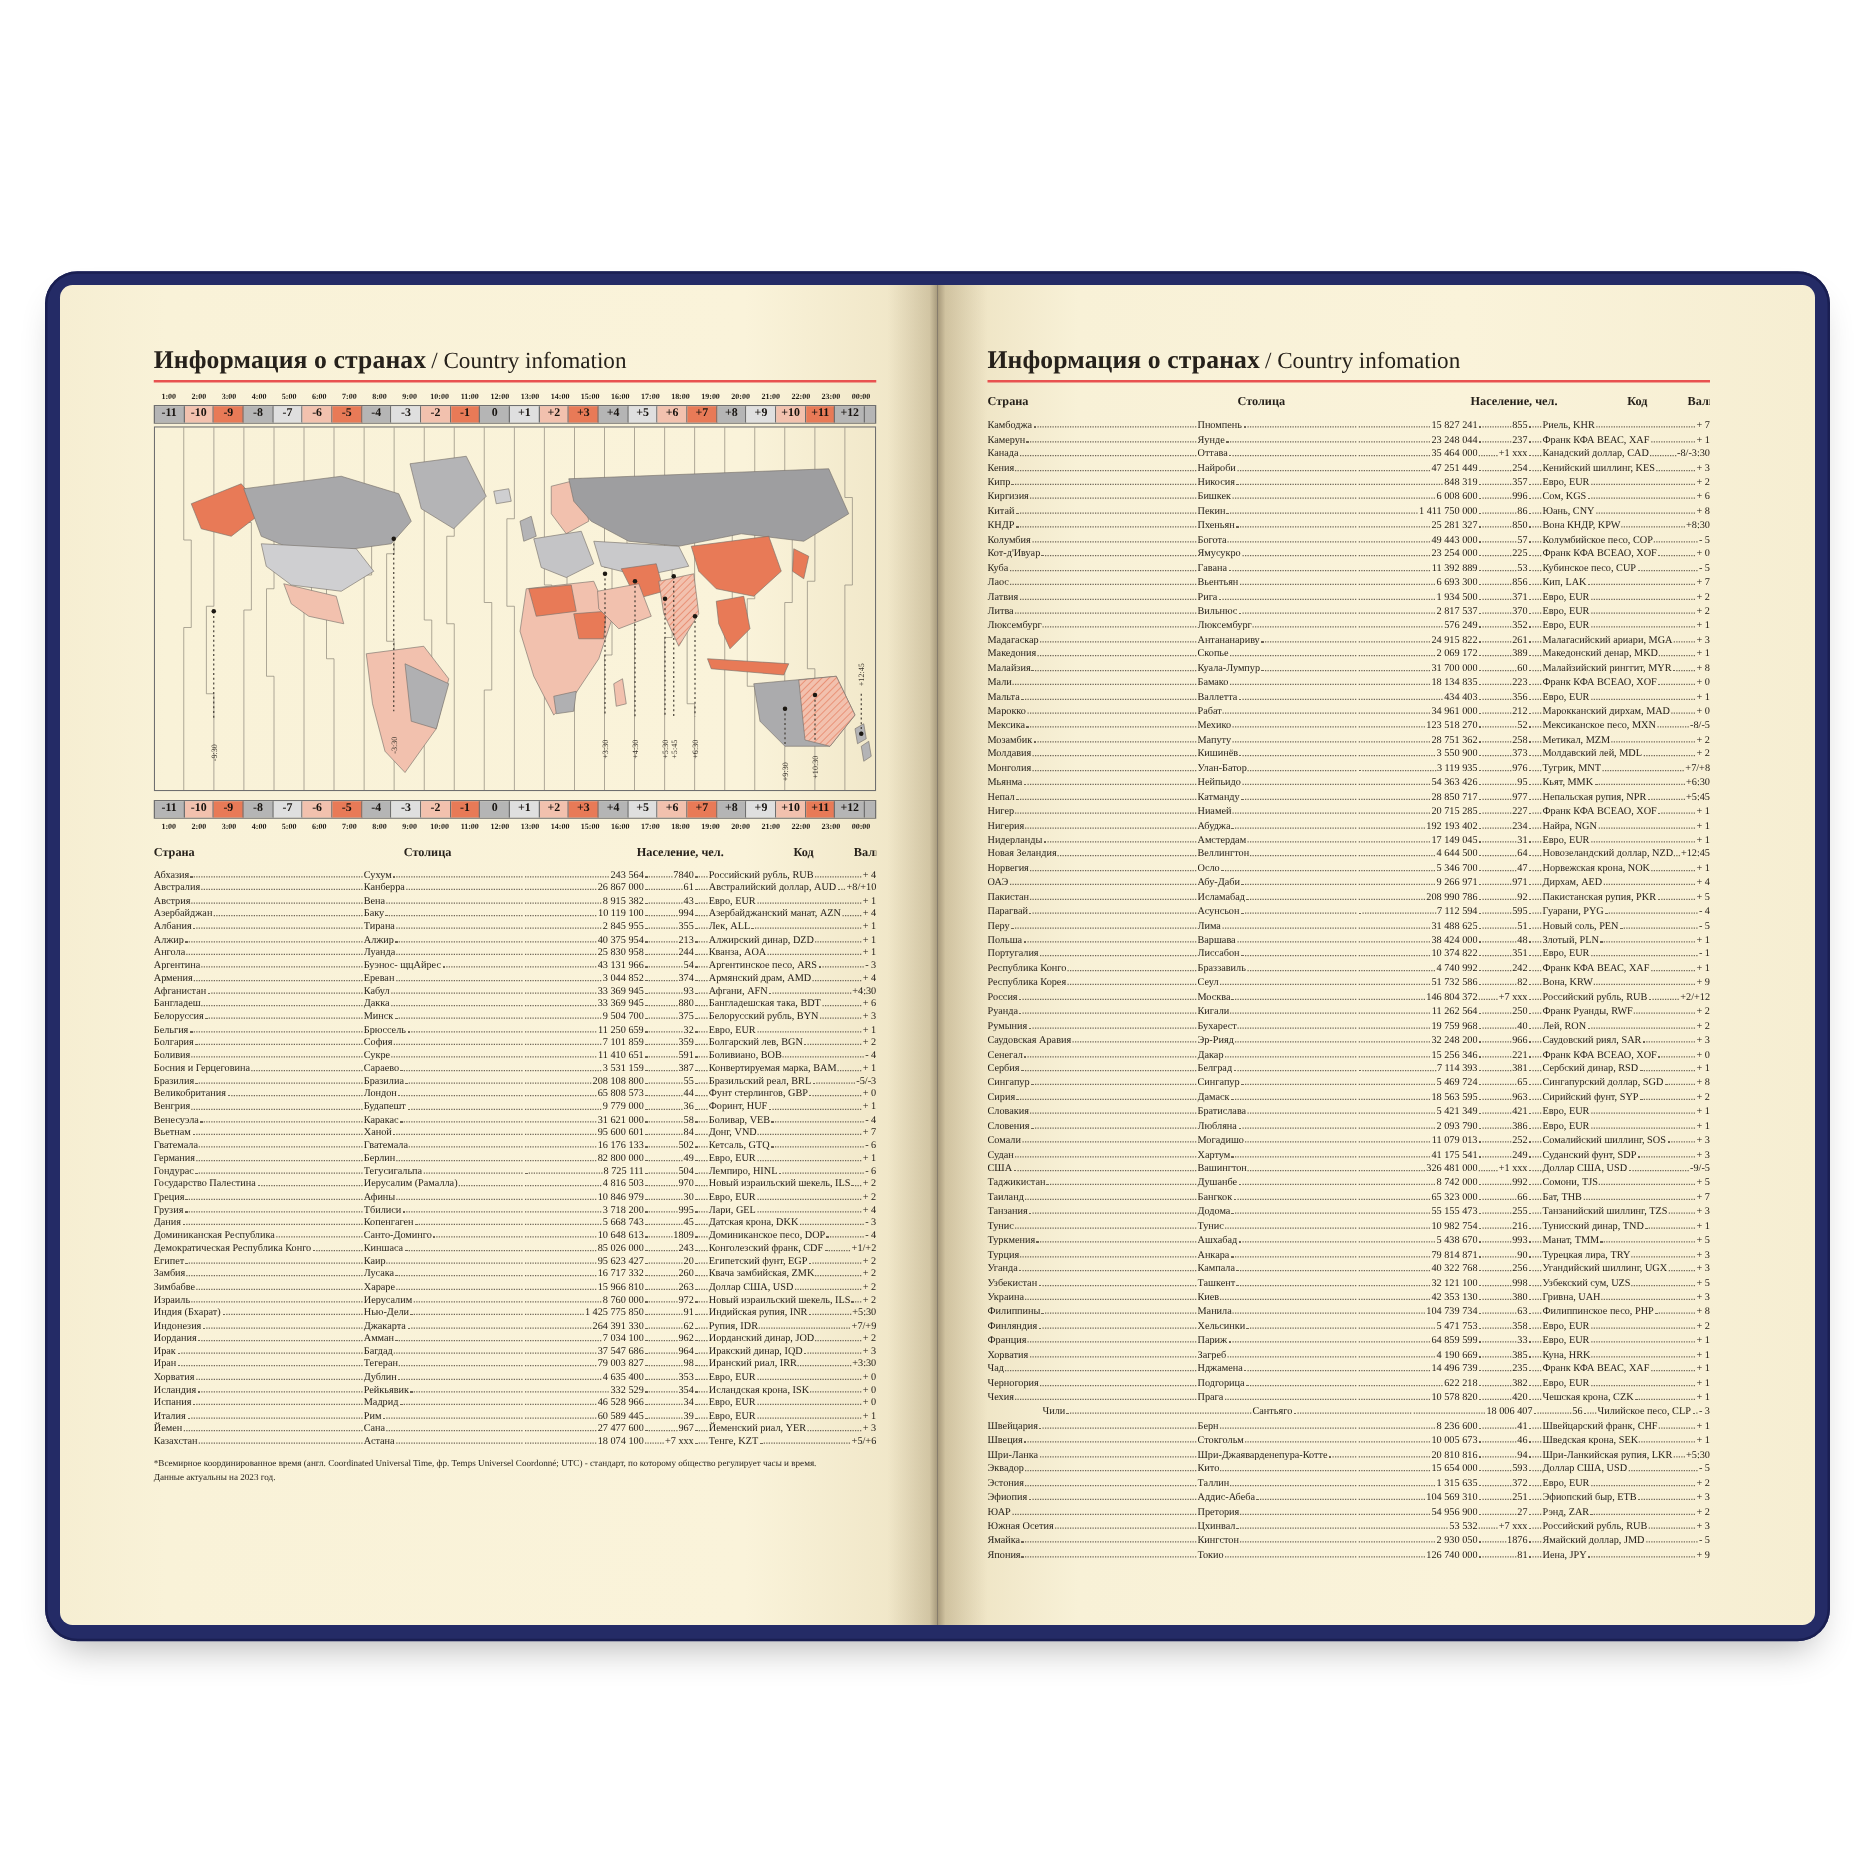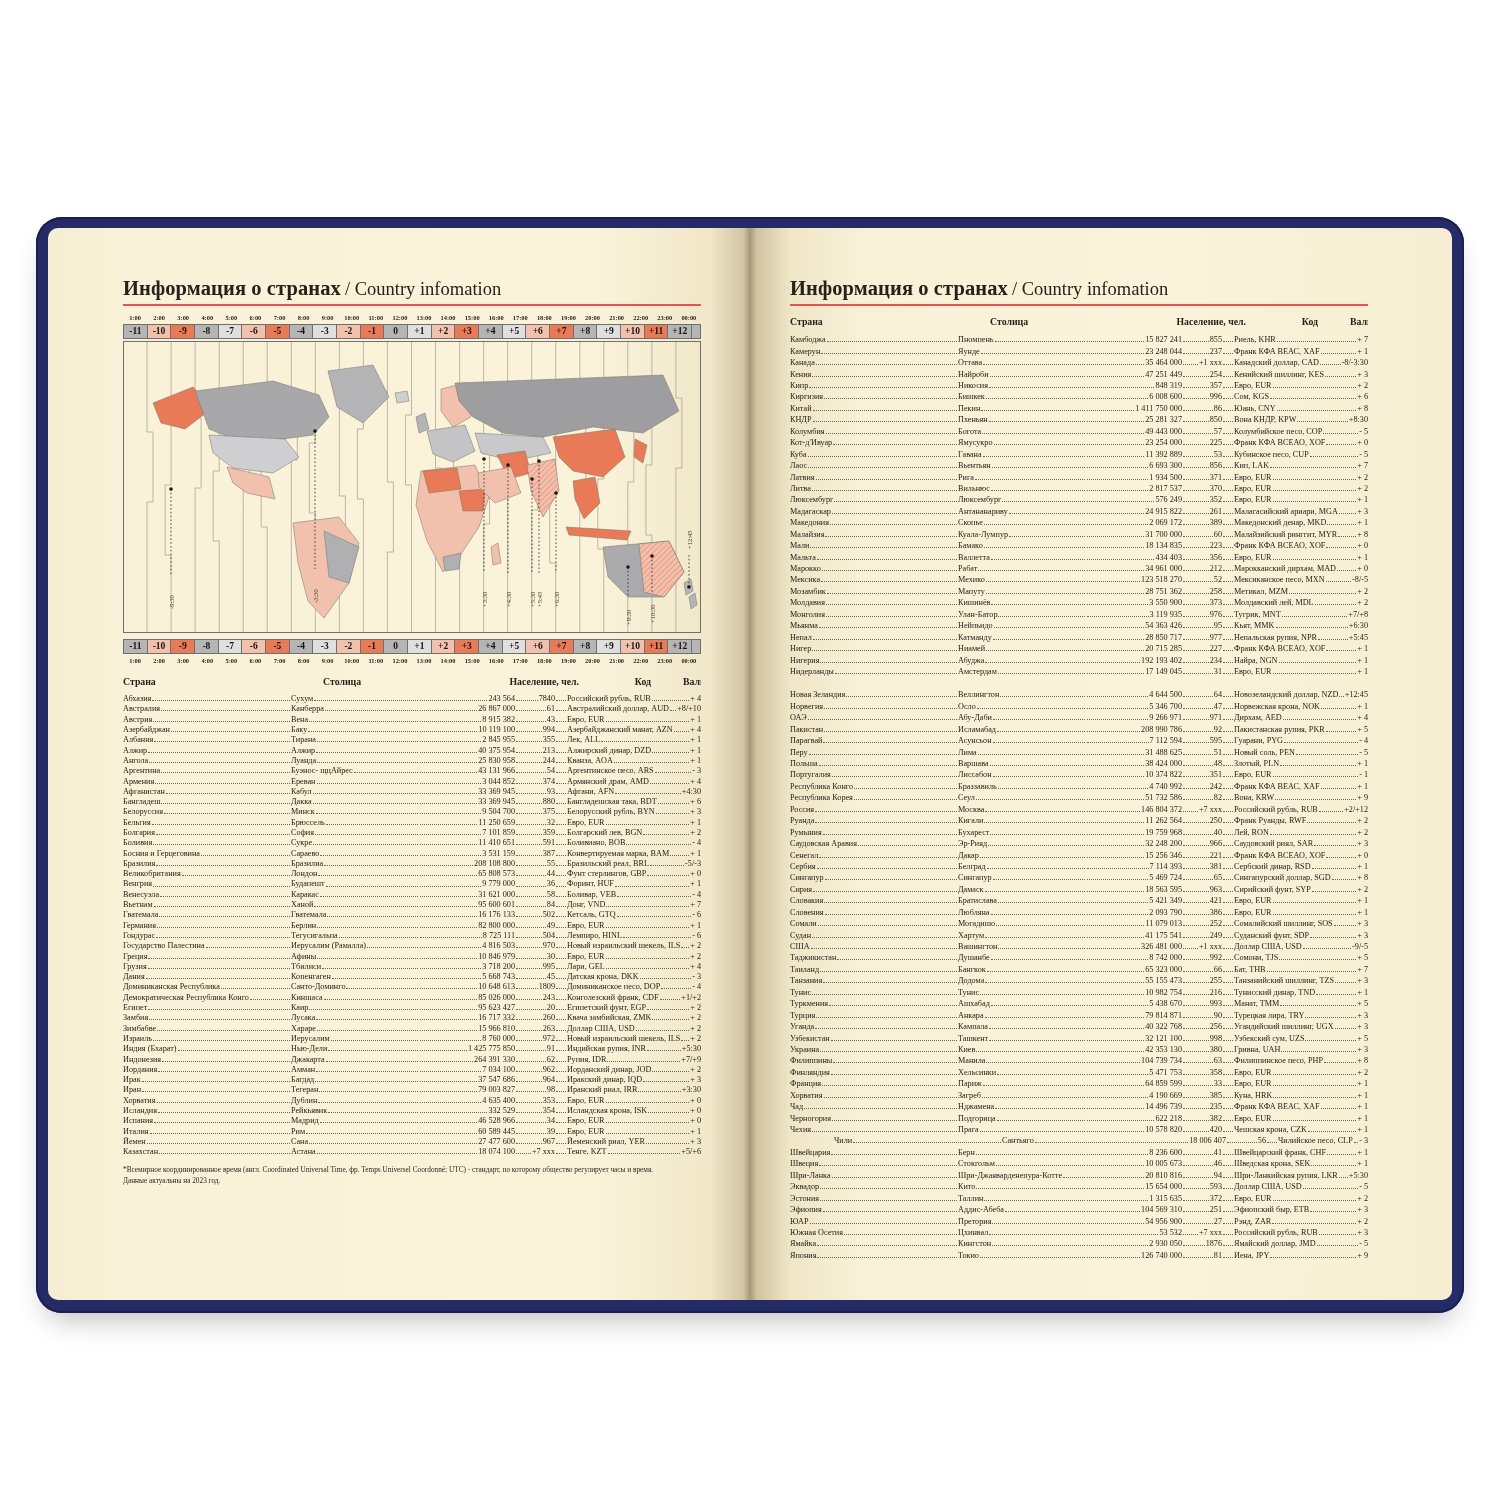--- a/index.html
+++ b/index.html
@@ -2126,21 +2126,21 @@
               <span class="dots"></span>
               <span class="txt">31</span>
             </span>
             <span class="c c5">
               <span class="dots fixed"></span>
               <span class="txt">Евро, EUR</span>
               <span class="dots"></span>
               <span class="txt utc">+ 1</span>
             </span>
           </div>
-          <div class="trow" style="height: 11.45px; margin-top: 12px;">
+          <div class="trow" style="height: 11.45px;">
             <span class="c c1">
               <span class="txt">Новая Зеландия</span>
               <span class="dots"></span>
             </span>
             <span class="c c2">
               <span class="txt">Веллингтон</span>
               <span class="dots"></span>
             </span>
             <span class="c c3">
               <span class="dots"></span>

